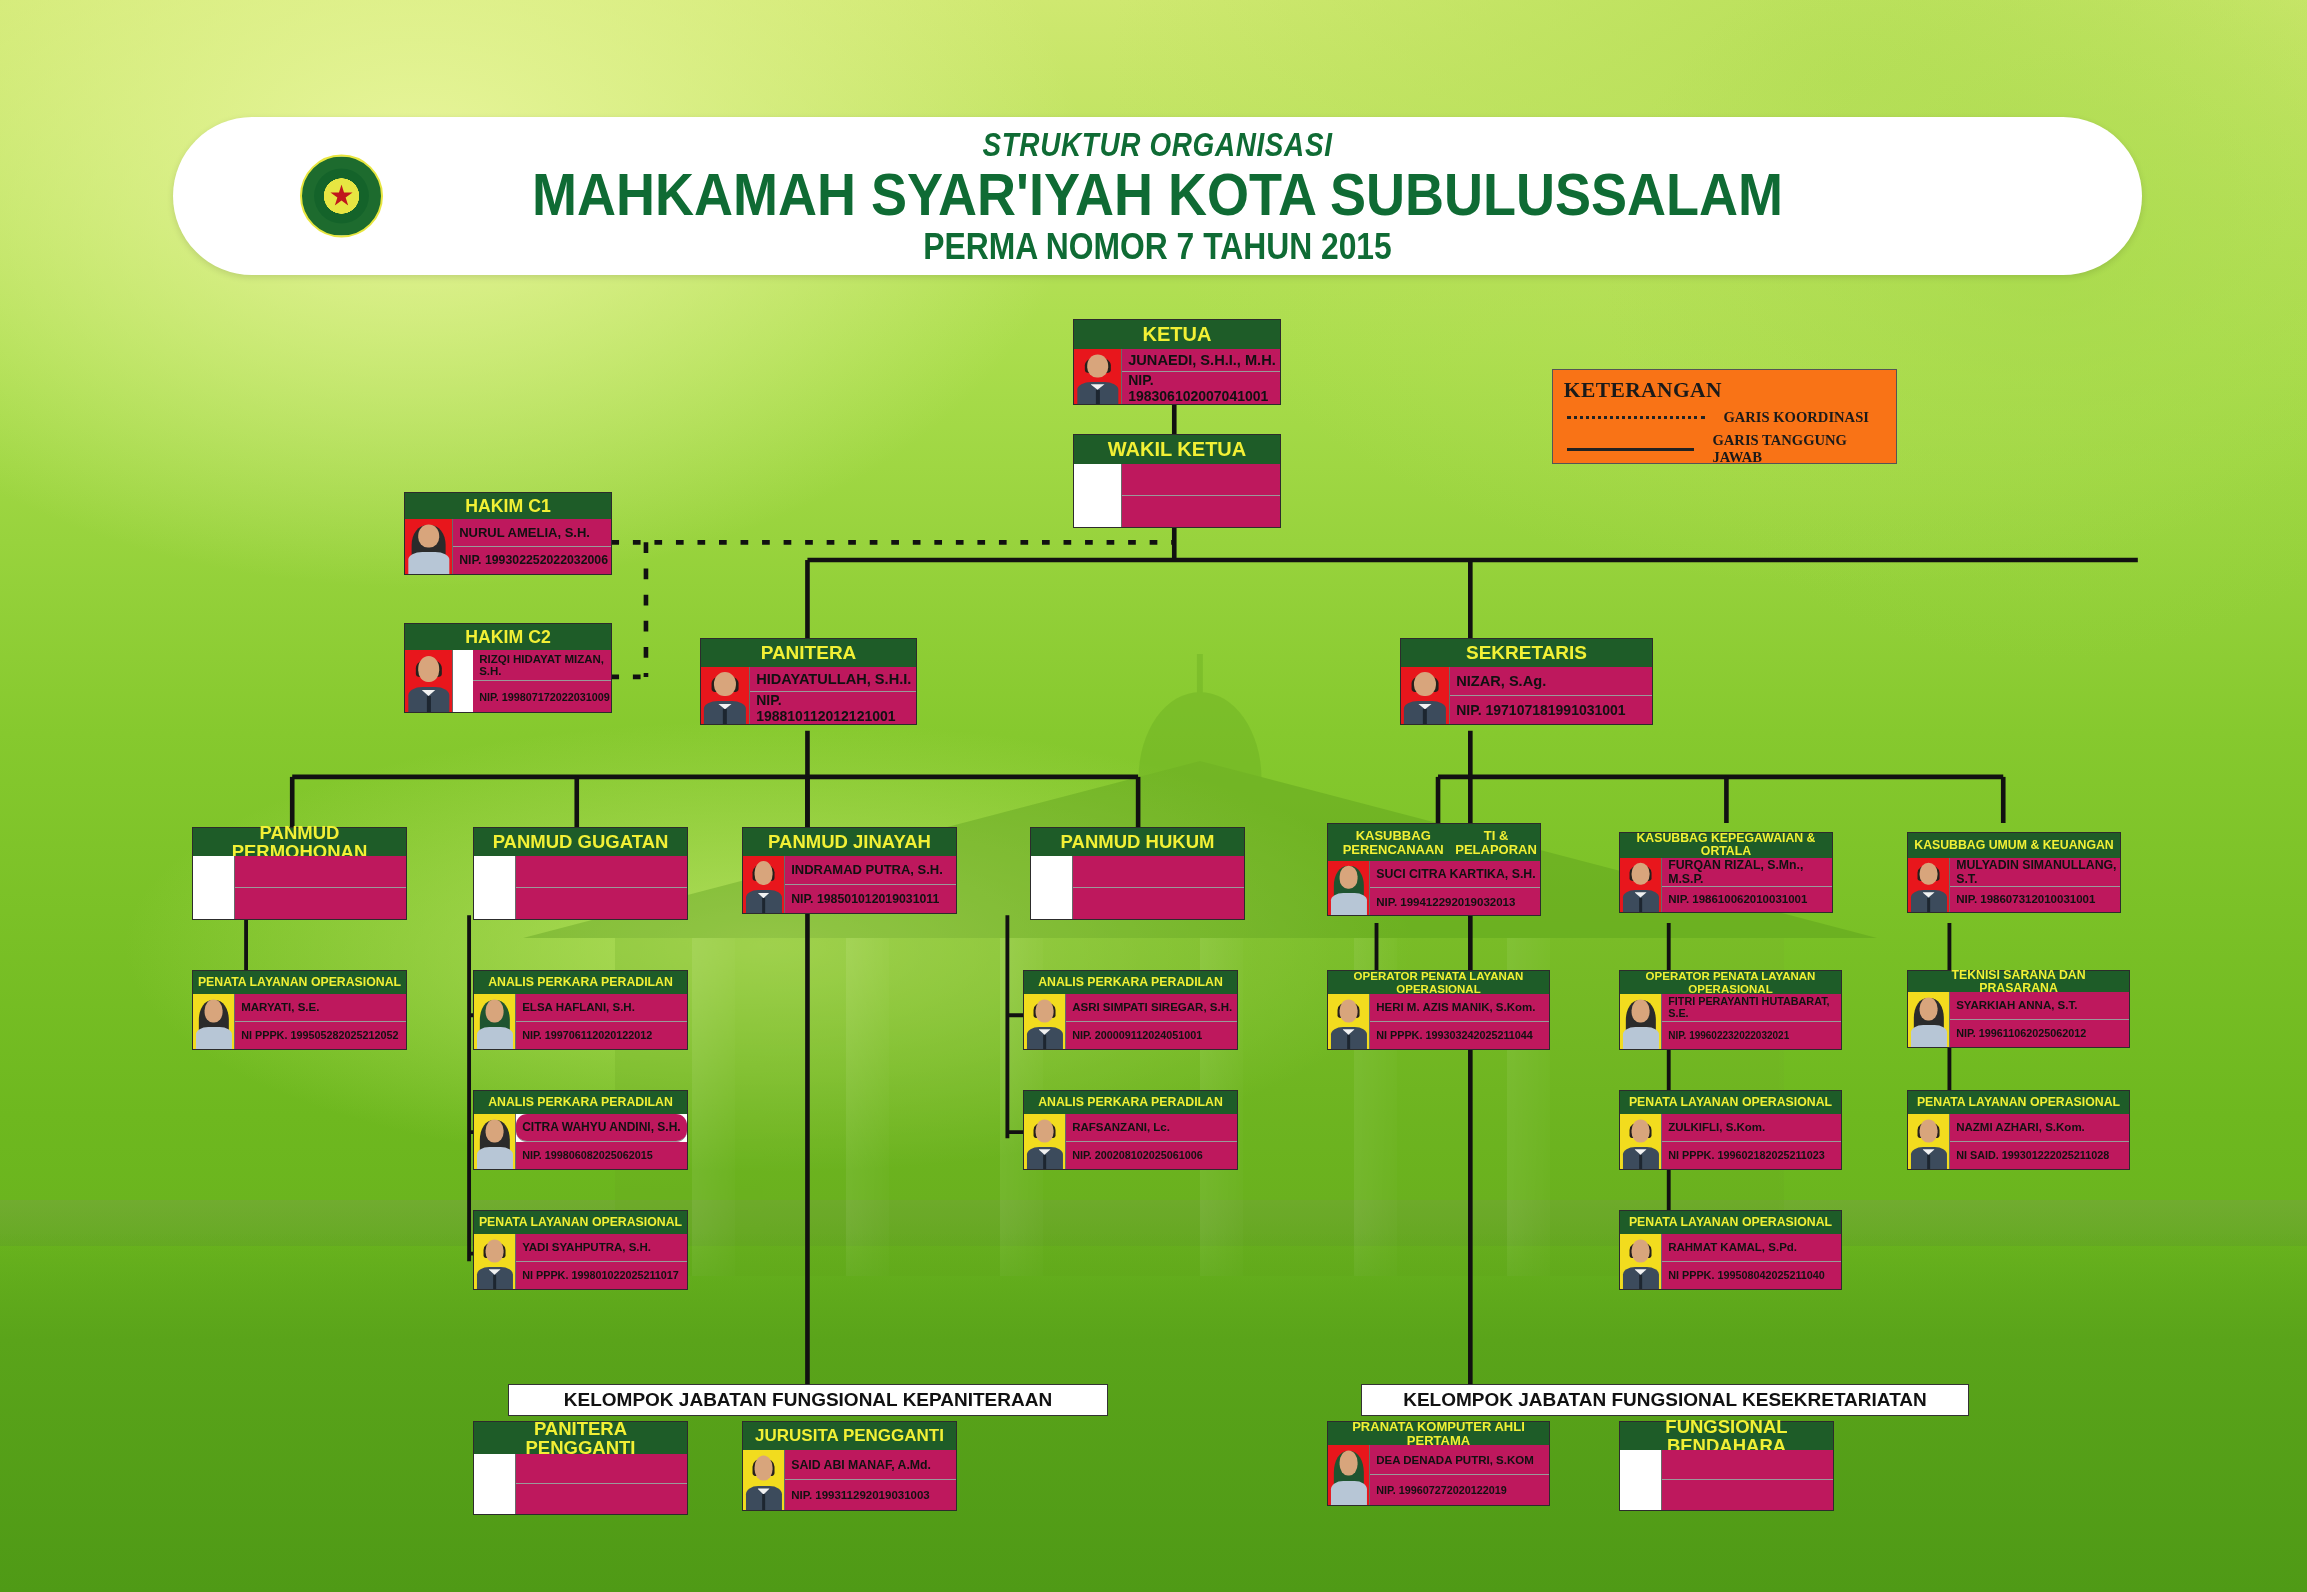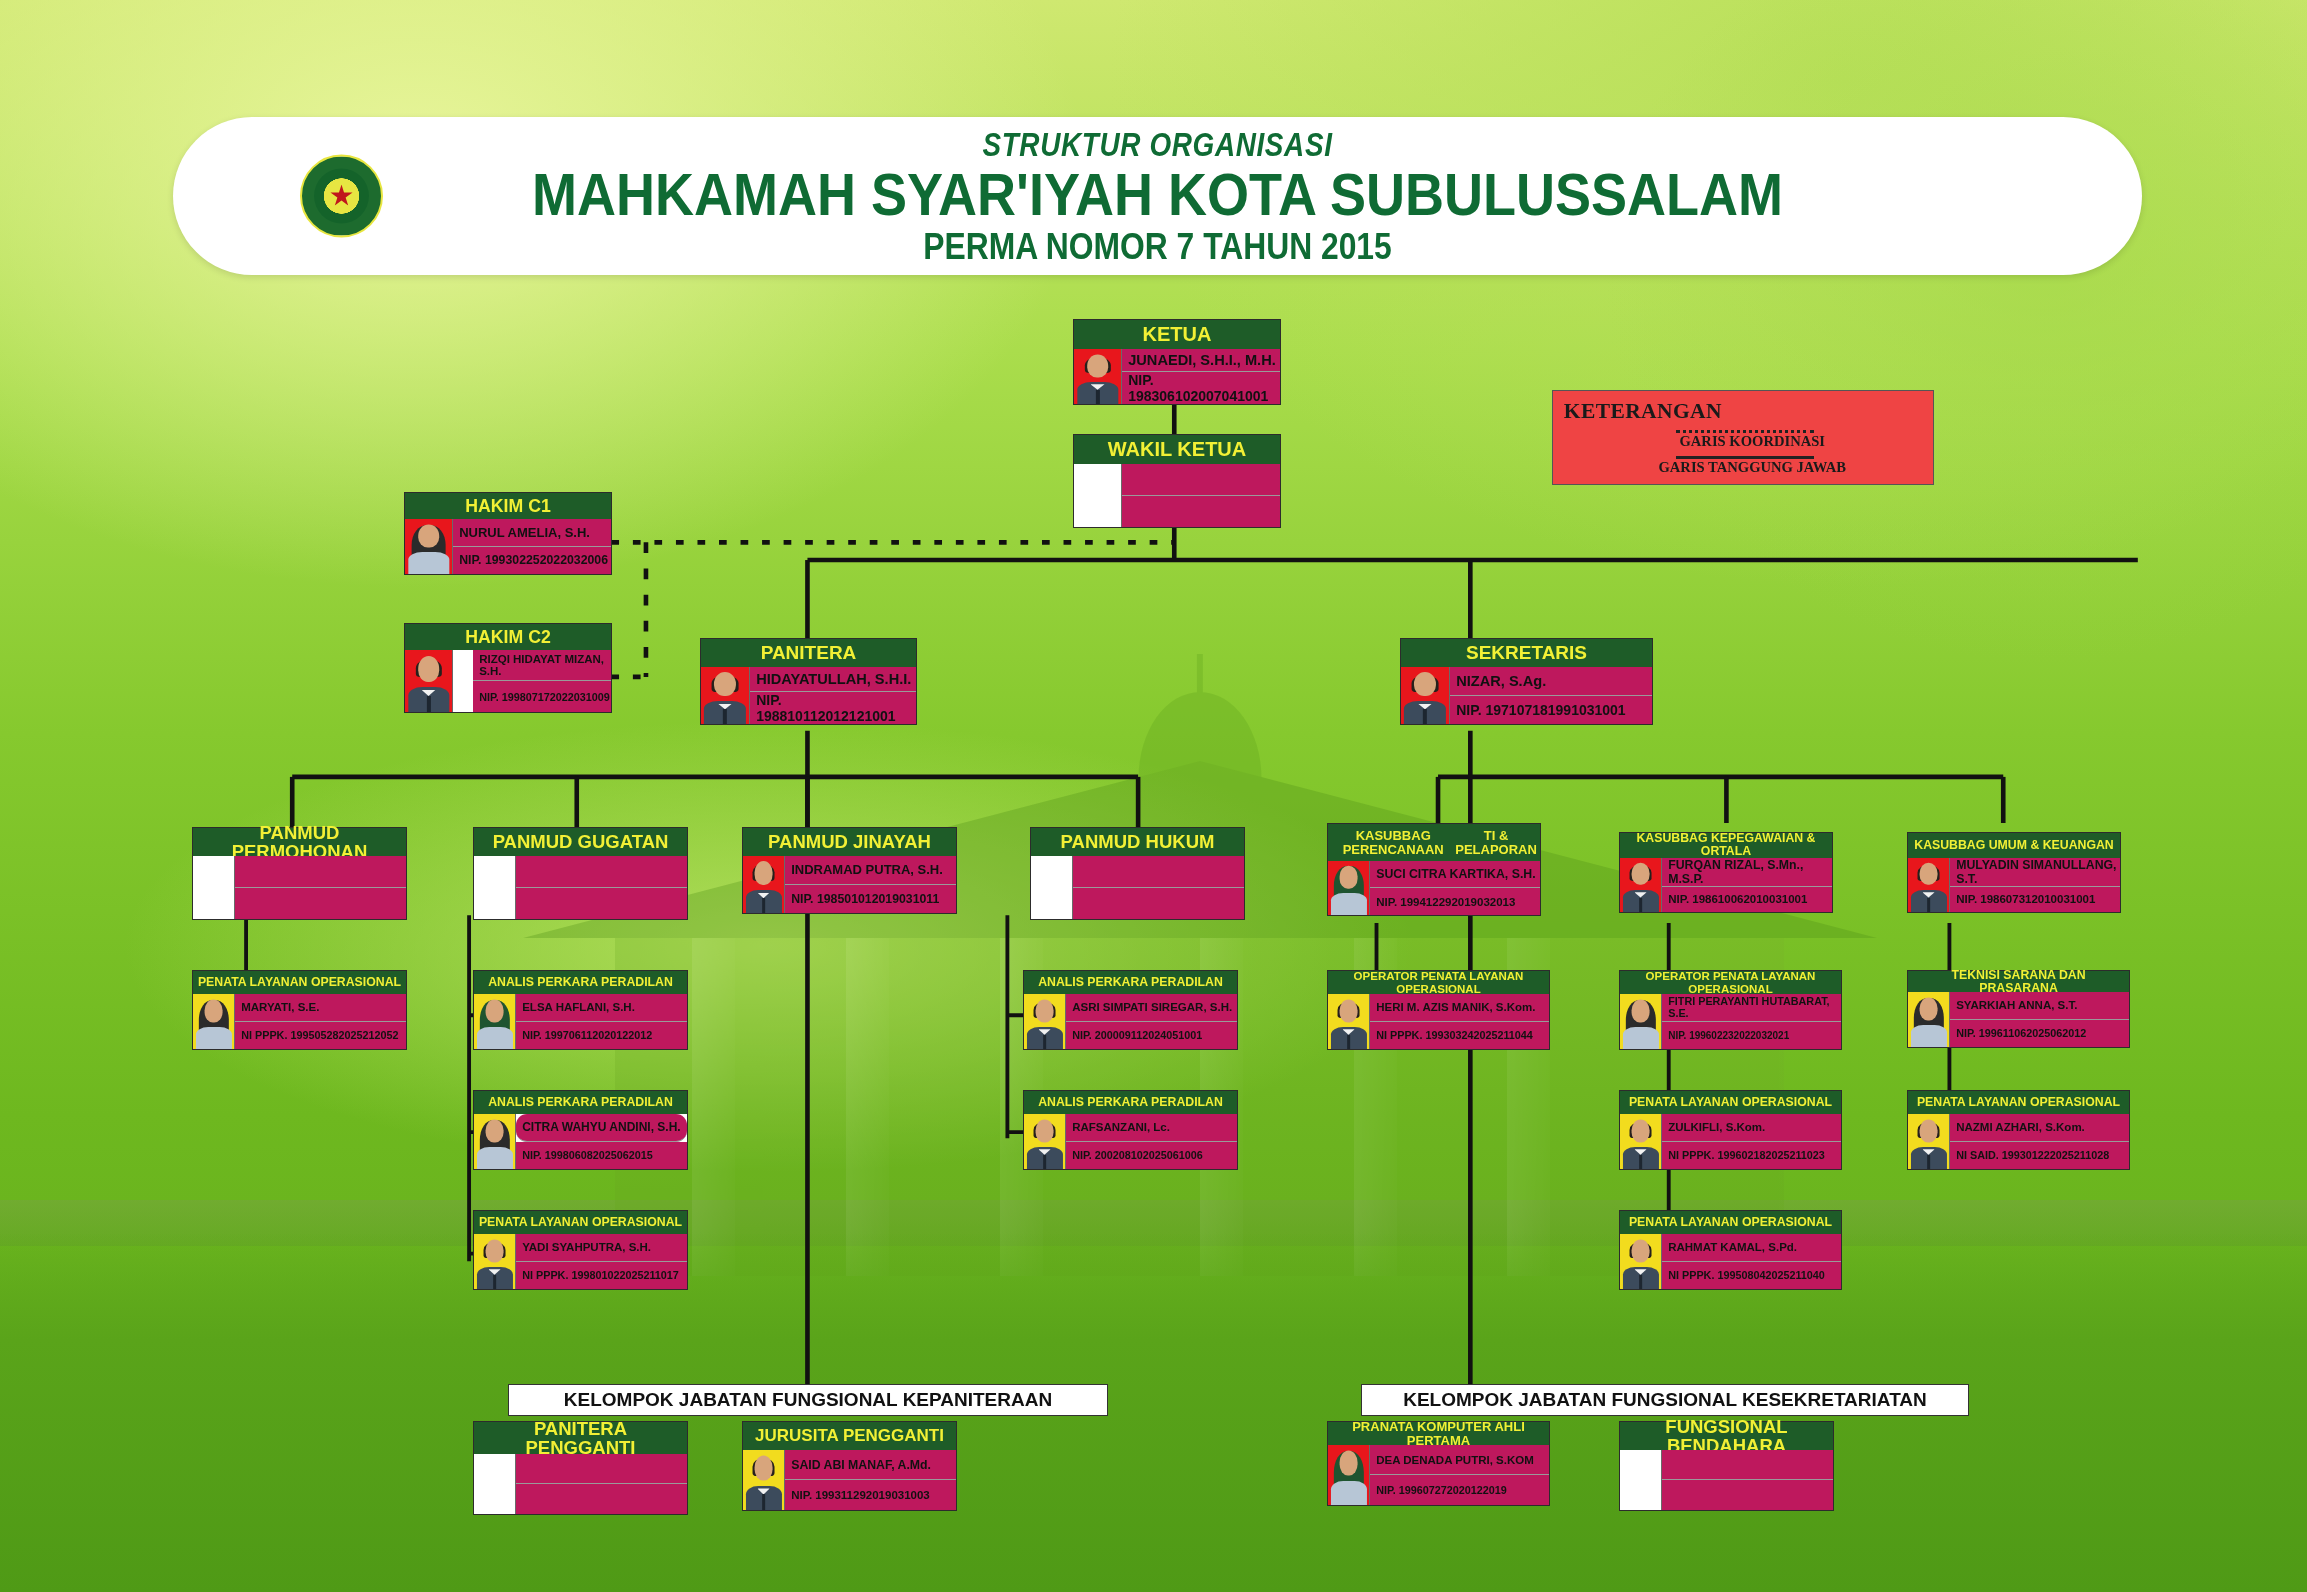--- a/index.html
+++ b/index.html
@@ -92,25 +92,25 @@
   #title-main {
     font-size: 60px; font-weight: 700; letter-spacing: 0px;
     transform: scaleX(.9); margin-bottom: 3.1px;
   }
   #title-sub {
     font-size: 37px; font-weight: 700; transform: scaleX(.86);
   }
 
   
   #legend {
-    position: absolute; left: 1552px; top: 390px; width: 382px; height: 95px;
-    background: #ef4444; border: 1.5px solid #555; z-index: 6; padding: 7.7px 10.8px;
+    position: absolute; left: 1552px; top: 369px; width: 345px; height: 95px;
+    background: #f97316; border: 1.5px solid #555; z-index: 6; padding: 7.7px 10.8px;
   }
   #legend-title { font-size: 21.5px; font-weight: 700; color:#1a1a1a; font-family: "Liberation Serif", serif; letter-spacing:0.4px; }
-  .legend-row { display:flex; align-items:center; margin-top: 6.2px; flex-direction: column; }
+  .legend-row { display:flex; align-items:center; margin-top: 6.2px; }
   .legend-line { width: 138px; margin-left: 3.1px; }
   .legend-dotted { border-top: 3.1px dotted #222; }
   .legend-solid { border-top: 3.1px solid #222; }
   .legend-label { margin-left: 18.5px; font-size: 14.6px; font-weight: 700; color:#1a1a1a; font-family: "Liberation Serif", serif; }
 
   
   #lines { position: absolute; inset: 0; z-index: 3; pointer-events: none; }
 
   
   .card {

